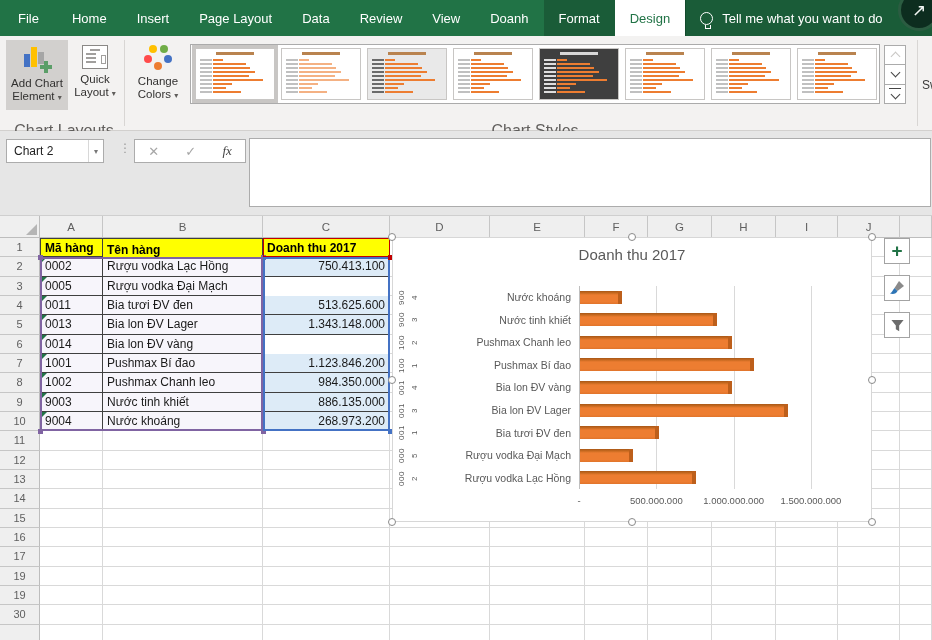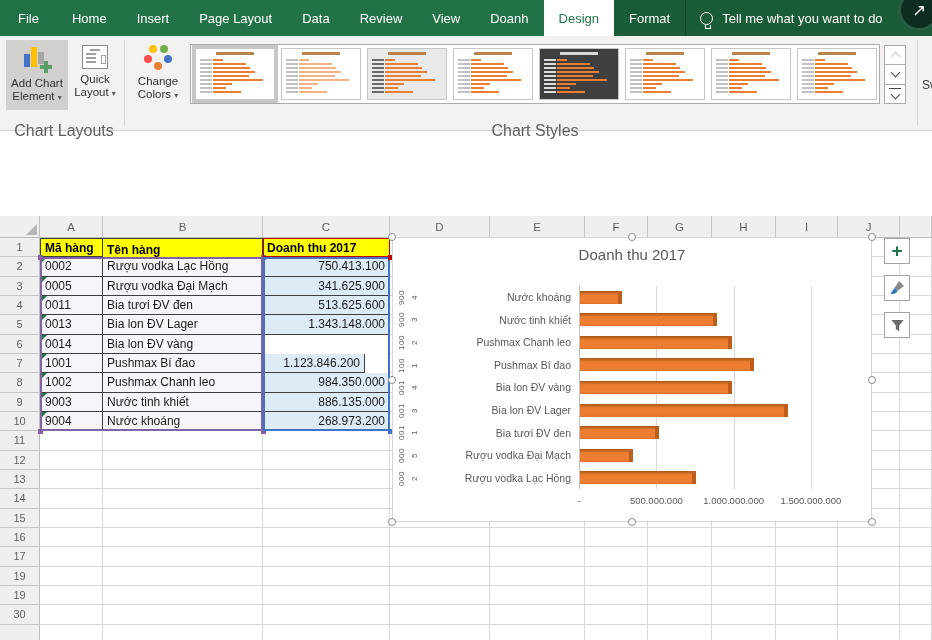--- a/index.html
+++ b/index.html
@@ -110,22 +110,22 @@
         <div class="tab file">File</div>
         <div class="tab">Home</div>
         <div class="tab">Insert</div>
         <div class="tab">Page Layout</div>
         <div class="tab">Data</div>
         <div class="tab">Review</div>
         <div class="tab">View</div>
         <div class="tab">Doanh</div>
       </div>
     <div class="ctx" id="tabs-ctx">
+        <div class="tab">Format</div>
         <div class="tab active">Design</div>
-        <div class="tab">Format</div>
       </div>
     <div class="tellme">
       <span class="bulb"></span>
       <span>Tell me what you want to do</span>
       <div class="watermark">
           <span>↗</span>
         </div>
     </div>
   </div>
 
@@ -501,20 +501,33 @@
           <div class="bar"></div>
           <div class="chev" style="margin-top:2px;"></div>
         </div>
     </div>
     <div class="gsep" style="left:917px;"></div>
     <div class="swclip">Sw</div>
     <div class="grouplabel" style="left:8px;width:112px;">Chart Layouts</div>
     <div class="grouplabel" style="left:190px;width:690px;">Chart Styles</div>
   </div>
 
+  <div class="frow">
+    <div class="namebox">
+      <span>Chart 2</span>
+      <span class="nb-caret">▾</span>
+    </div>
+    <div class="fdots">⋮</div>
+    <div class="fbtns">
+      <span class="x">✕</span>
+      <span class="ok">✓</span>
+      <span class="fx">fx</span>
+    </div>
+    <div class="finput"></div>
+  </div>
 
   <div class="sheet" id="sheet">
     <div class="corner"></div>
 
     <div class="chart" id="chart">
       <div class="ch-title">Doanh thu 2017</div>
     <div class="ch-grid" style="left: 263.3px; top: 48px; height: 203.4px;"></div>
         <div class="ch-grid" style="left: 340.6px; top: 48px; height: 203.4px;"></div>
         <div class="ch-grid" style="left: 417.9px; top: 48px; height: 203.4px;"></div>
         <div class="ch-axis" style="left: 186px; top: 48px; height: 203.4px;"></div>
@@ -667,21 +680,20 @@
       <div class="cell" style="left: 390px; top: 41.33px; width: 100px; height: 19.33px;"></div>
       <div class="cell" style="left: 490px; top: 41.33px; width: 95px; height: 19.33px;"></div>
       <div class="cell" style="left: 585px; top: 41.33px; width: 63px; height: 19.33px;"></div>
       <div class="cell" style="left: 648px; top: 41.33px; width: 64px; height: 19.33px;"></div>
       <div class="cell" style="left: 712px; top: 41.33px; width: 64px; height: 19.33px;"></div>
       <div class="cell" style="left: 776px; top: 41.33px; width: 62px; height: 19.33px;"></div>
       <div class="cell" style="left: 838px; top: 41.33px; width: 62px; height: 19.33px;"></div>
       <div class="cell" style="left: 900px; top: 41.33px; width: 32px; height: 19.33px;"></div>
       <div class="cell tbl codecell first" style="left: 40px; top: 60.66px; width: 63px; height: 19.33px;">0005<i class="tri"></i></div>
       <div class="cell tbl namecell" style="left: 103px; top: 60.66px; width: 160px; height: 19.33px;">Rượu vodka Đại Mạch</div>
-      <div class="cell tbl valcell" style="left: 263px; top: 60.66px; width: 127px; height: 19.33px;">341.625.900</div>
       <div class="cell" style="left: 390px; top: 60.66px; width: 100px; height: 19.33px;"></div>
       <div class="cell" style="left: 490px; top: 60.66px; width: 95px; height: 19.33px;"></div>
       <div class="cell" style="left: 585px; top: 60.66px; width: 63px; height: 19.33px;"></div>
       <div class="cell" style="left: 648px; top: 60.66px; width: 64px; height: 19.33px;"></div>
       <div class="cell" style="left: 712px; top: 60.66px; width: 64px; height: 19.33px;"></div>
       <div class="cell" style="left: 776px; top: 60.66px; width: 62px; height: 19.33px;"></div>
       <div class="cell" style="left: 838px; top: 60.66px; width: 62px; height: 19.33px;"></div>
       <div class="cell" style="left: 900px; top: 60.66px; width: 32px; height: 19.33px;"></div>
       <div class="cell tbl codecell first" style="left: 40px; top: 79.99px; width: 63px; height: 19.33px;">0011<i class="tri"></i></div>
       <div class="cell tbl namecell" style="left: 103px; top: 79.99px; width: 160px; height: 19.33px;">Bia tươi ĐV đen</div>
@@ -710,21 +722,21 @@
       <div class="cell" style="left: 390px; top: 118.65px; width: 100px; height: 19.33px;"></div>
       <div class="cell" style="left: 490px; top: 118.65px; width: 95px; height: 19.33px;"></div>
       <div class="cell" style="left: 585px; top: 118.65px; width: 63px; height: 19.33px;"></div>
       <div class="cell" style="left: 648px; top: 118.65px; width: 64px; height: 19.33px;"></div>
       <div class="cell" style="left: 712px; top: 118.65px; width: 64px; height: 19.33px;"></div>
       <div class="cell" style="left: 776px; top: 118.65px; width: 62px; height: 19.33px;"></div>
       <div class="cell" style="left: 838px; top: 118.65px; width: 62px; height: 19.33px;"></div>
       <div class="cell" style="left: 900px; top: 118.65px; width: 32px; height: 19.33px;"></div>
       <div class="cell tbl codecell first" style="left: 40px; top: 137.98px; width: 63px; height: 19.33px;">1001<i class="tri"></i></div>
       <div class="cell tbl namecell" style="left: 103px; top: 137.98px; width: 160px; height: 19.33px;">Pushmax Bí đao</div>
-      <div class="cell tbl valcell" style="left: 263px; top: 137.98px; width: 102px; height: 19.33px;">1.123.846.200</div>
+      <div class="cell tbl valcell" style="left: 263px; top: 137.98px; width: 127px; height: 19.33px;">1.123.846.200</div>
       <div class="cell" style="left: 390px; top: 137.98px; width: 100px; height: 19.33px;"></div>
       <div class="cell" style="left: 490px; top: 137.98px; width: 95px; height: 19.33px;"></div>
       <div class="cell" style="left: 585px; top: 137.98px; width: 63px; height: 19.33px;"></div>
       <div class="cell" style="left: 648px; top: 137.98px; width: 64px; height: 19.33px;"></div>
       <div class="cell" style="left: 712px; top: 137.98px; width: 64px; height: 19.33px;"></div>
       <div class="cell" style="left: 776px; top: 137.98px; width: 62px; height: 19.33px;"></div>
       <div class="cell" style="left: 838px; top: 137.98px; width: 62px; height: 19.33px;"></div>
       <div class="cell" style="left: 900px; top: 137.98px; width: 32px; height: 19.33px;"></div>
       <div class="cell tbl codecell first" style="left: 40px; top: 157.31px; width: 63px; height: 19.33px;">1002<i class="tri"></i></div>
       <div class="cell tbl namecell" style="left: 103px; top: 157.31px; width: 160px; height: 19.33px;">Pushmax Chanh leo</div>

